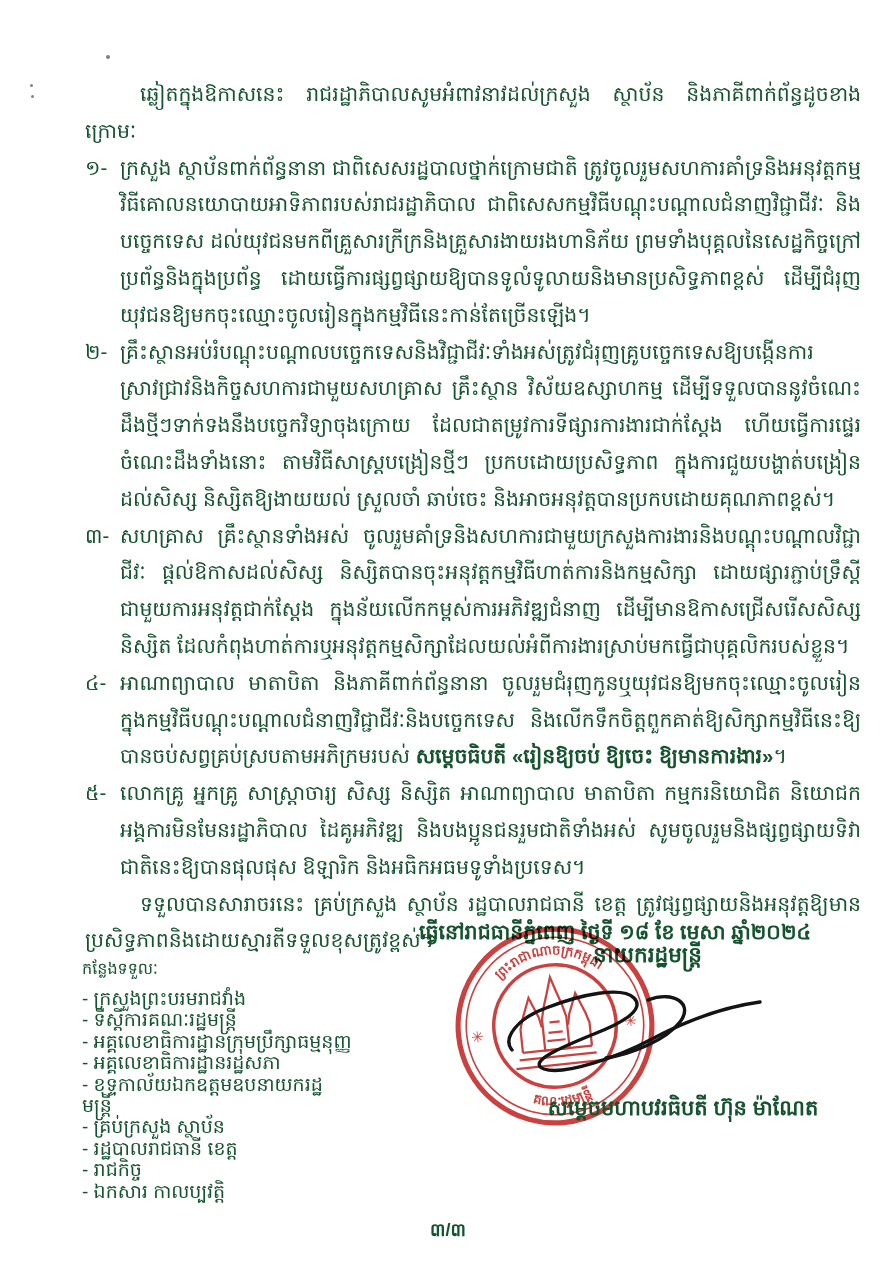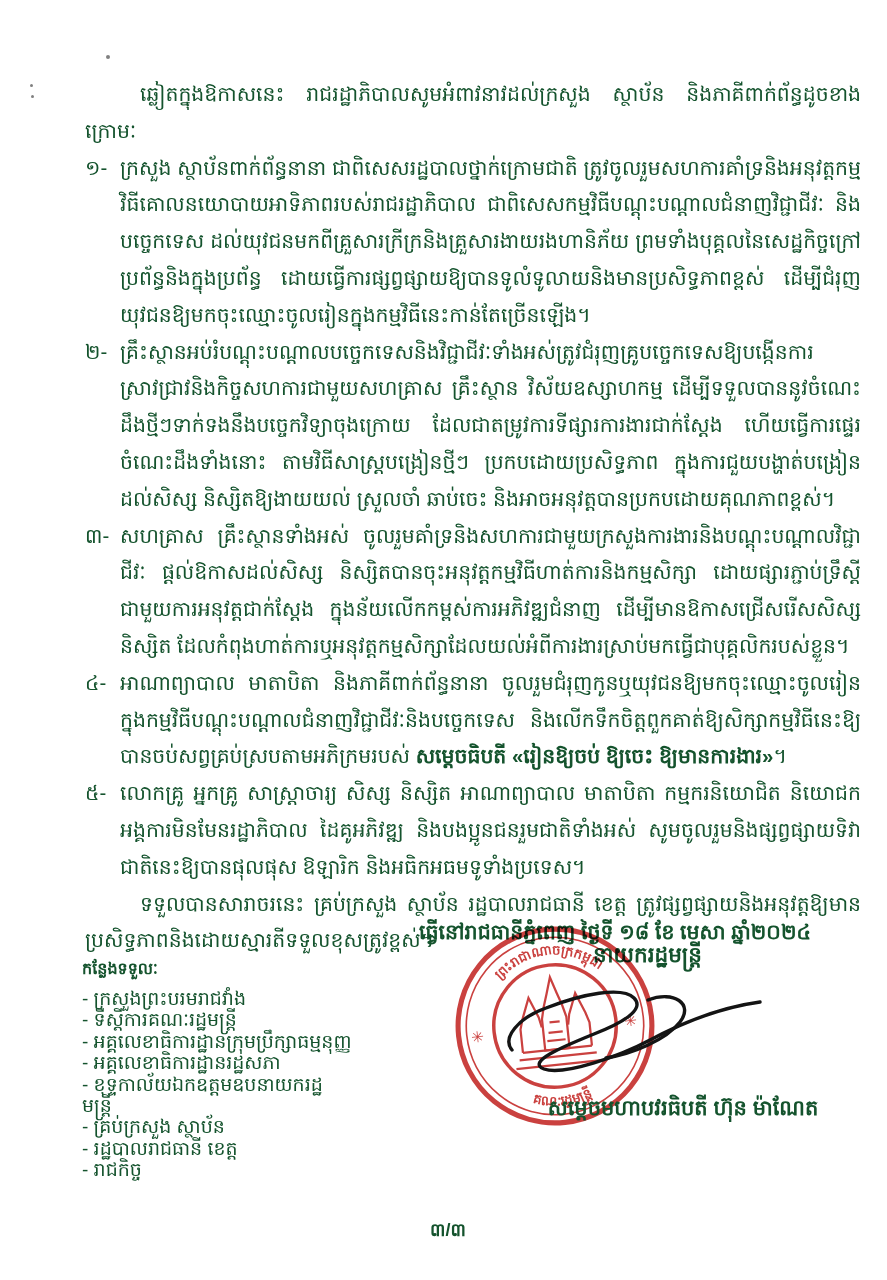--- a/index.html
+++ b/index.html
@@ -41,21 +41,21 @@
     text-align:center;font-size:21.5px;font-weight:700;white-space:nowrap;}
   .signer-name{position:absolute;left:488px;top:1094px;width:390px;
     text-align:center;font-size:21px;font-weight:700;white-space:nowrap;}
 
   .stamp{position:absolute;left:453px;top:924px;width:204px;height:204px;
     opacity:.92;mix-blend-mode:multiply;}
   .sig{position:absolute;left:498px;top:978px;width:268px;height:100px;}
 
   
   .recipients{position:absolute;left:42px;top:958px;width:310px;}
-  .recipients-title{font-weight:700;font-size:16px;margin:0 0 6px 40px;}
+  .recipients-title{font-weight:400;font-size:16px;margin:0 0 6px 40px;}
   .recipient{font-size:19px;line-height:21.4px;margin-left:40px;font-weight:500;}
   .recipient::before{content:"- ";}
 
   .pageno{position:absolute;left:398px;top:1218px;width:100px;
     text-align:center;font-size:18px;font-weight:700;}
 </style>
 </head>
 <body>
 
 <div class="page">
@@ -140,17 +140,18 @@
   <div class="recipients">
     <p class="recipients-title">កន្លែងទទួលៈ</p>
     <div class="recipient">ក្រសួងព្រះបរមរាជវាំង</div>
     <div class="recipient">ទីស្ដីការគណៈរដ្ឋមន្ត្រី</div>
     <div class="recipient">អគ្គលេខាធិការដ្ឋានក្រុមប្រឹក្សាធម្មនុញ្ញ</div>
     <div class="recipient">អគ្គលេខាធិការដ្ឋានរដ្ឋសភា</div>
     <div class="recipient">ខុទ្ទកាល័យឯកឧត្ដមឧបនាយករដ្ឋមន្ត្រី</div>
     <div class="recipient">គ្រប់ក្រសួង ស្ថាប័ន</div>
     <div class="recipient">រដ្ឋបាលរាជធានី ខេត្ត</div>
     <div class="recipient">រាជកិច្ច</div>
+    <div class="recipient">ឯកសារ កាលប្បវត្តិ</div>
   </div>
 
   <div class="pageno">៣/៣</div>
 
 </div>
 
 </body></html>

